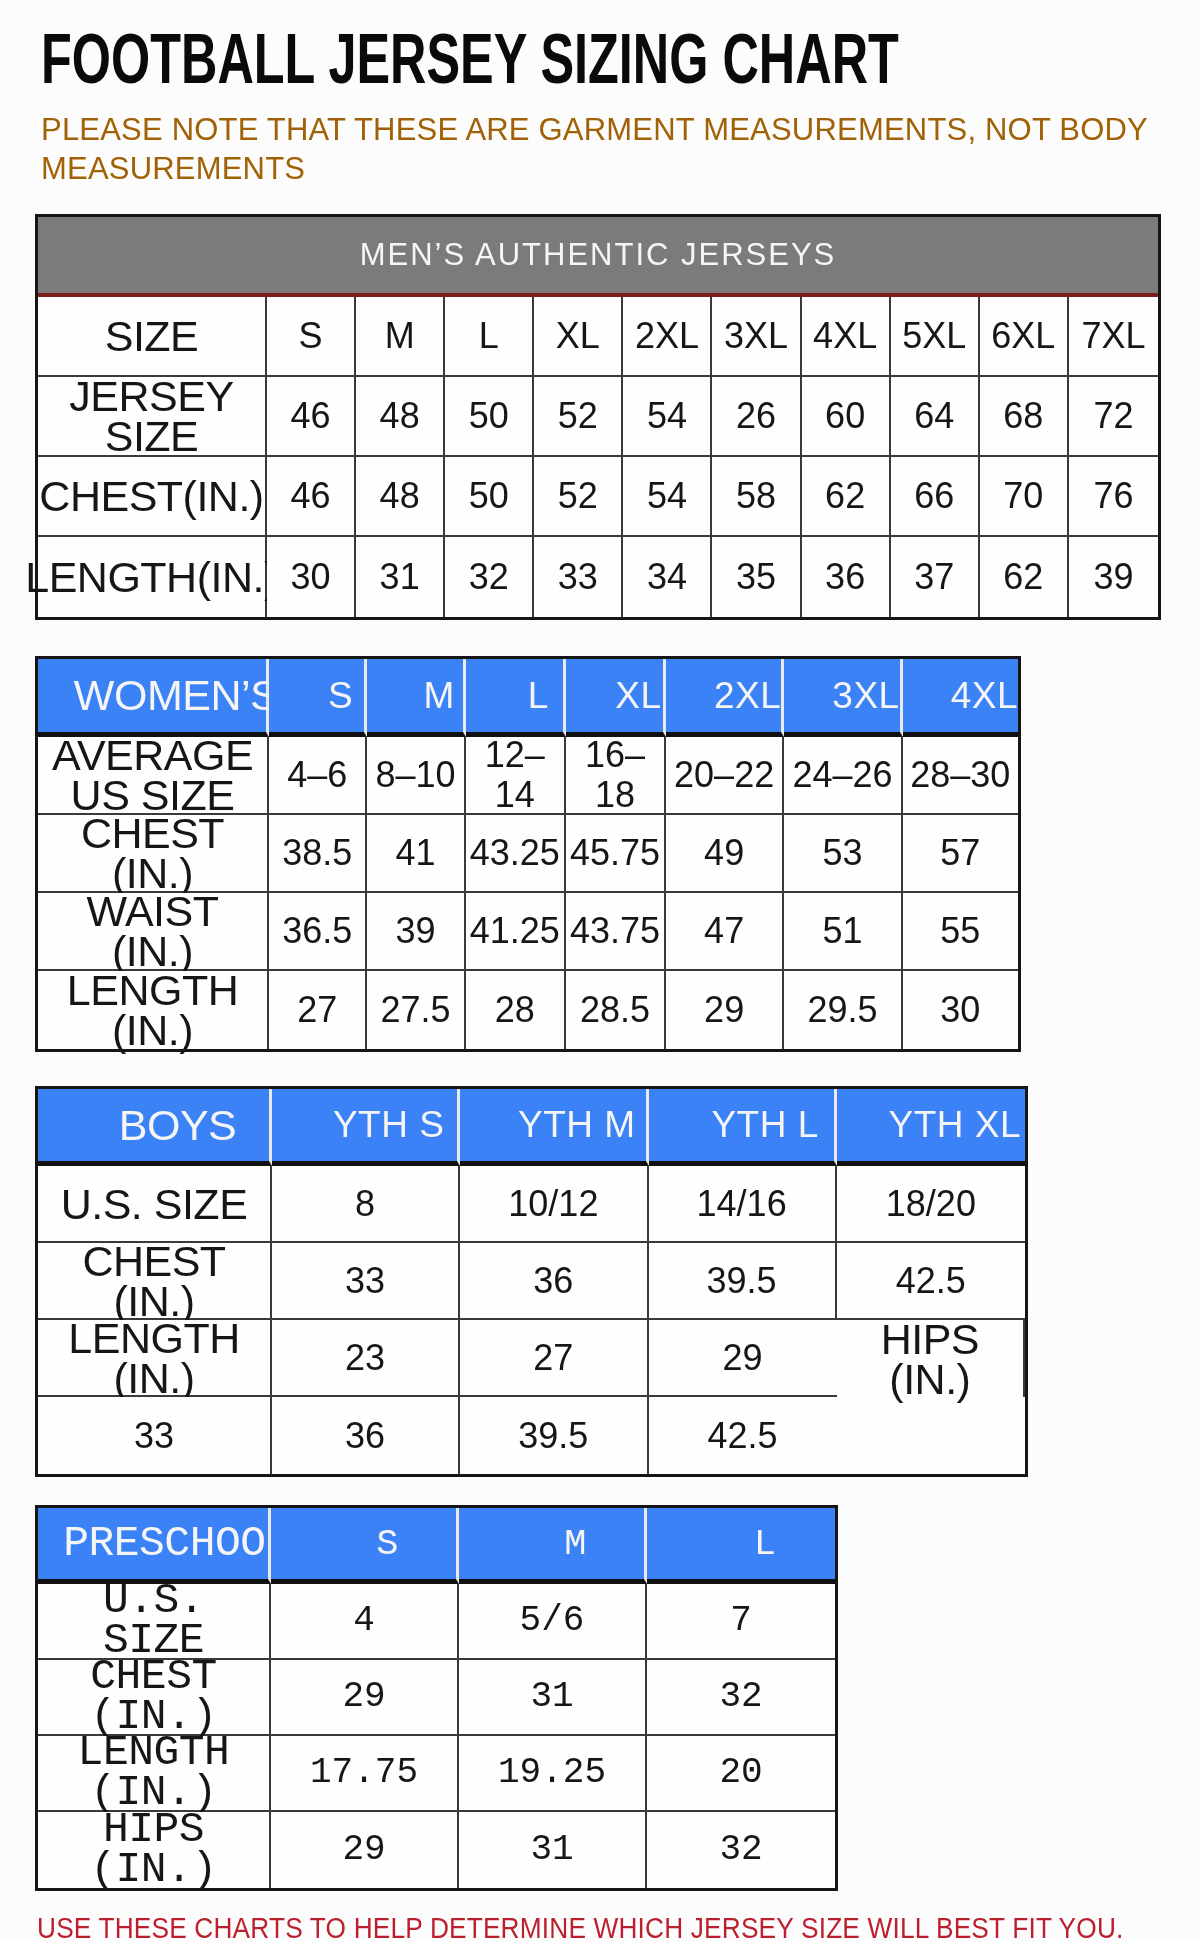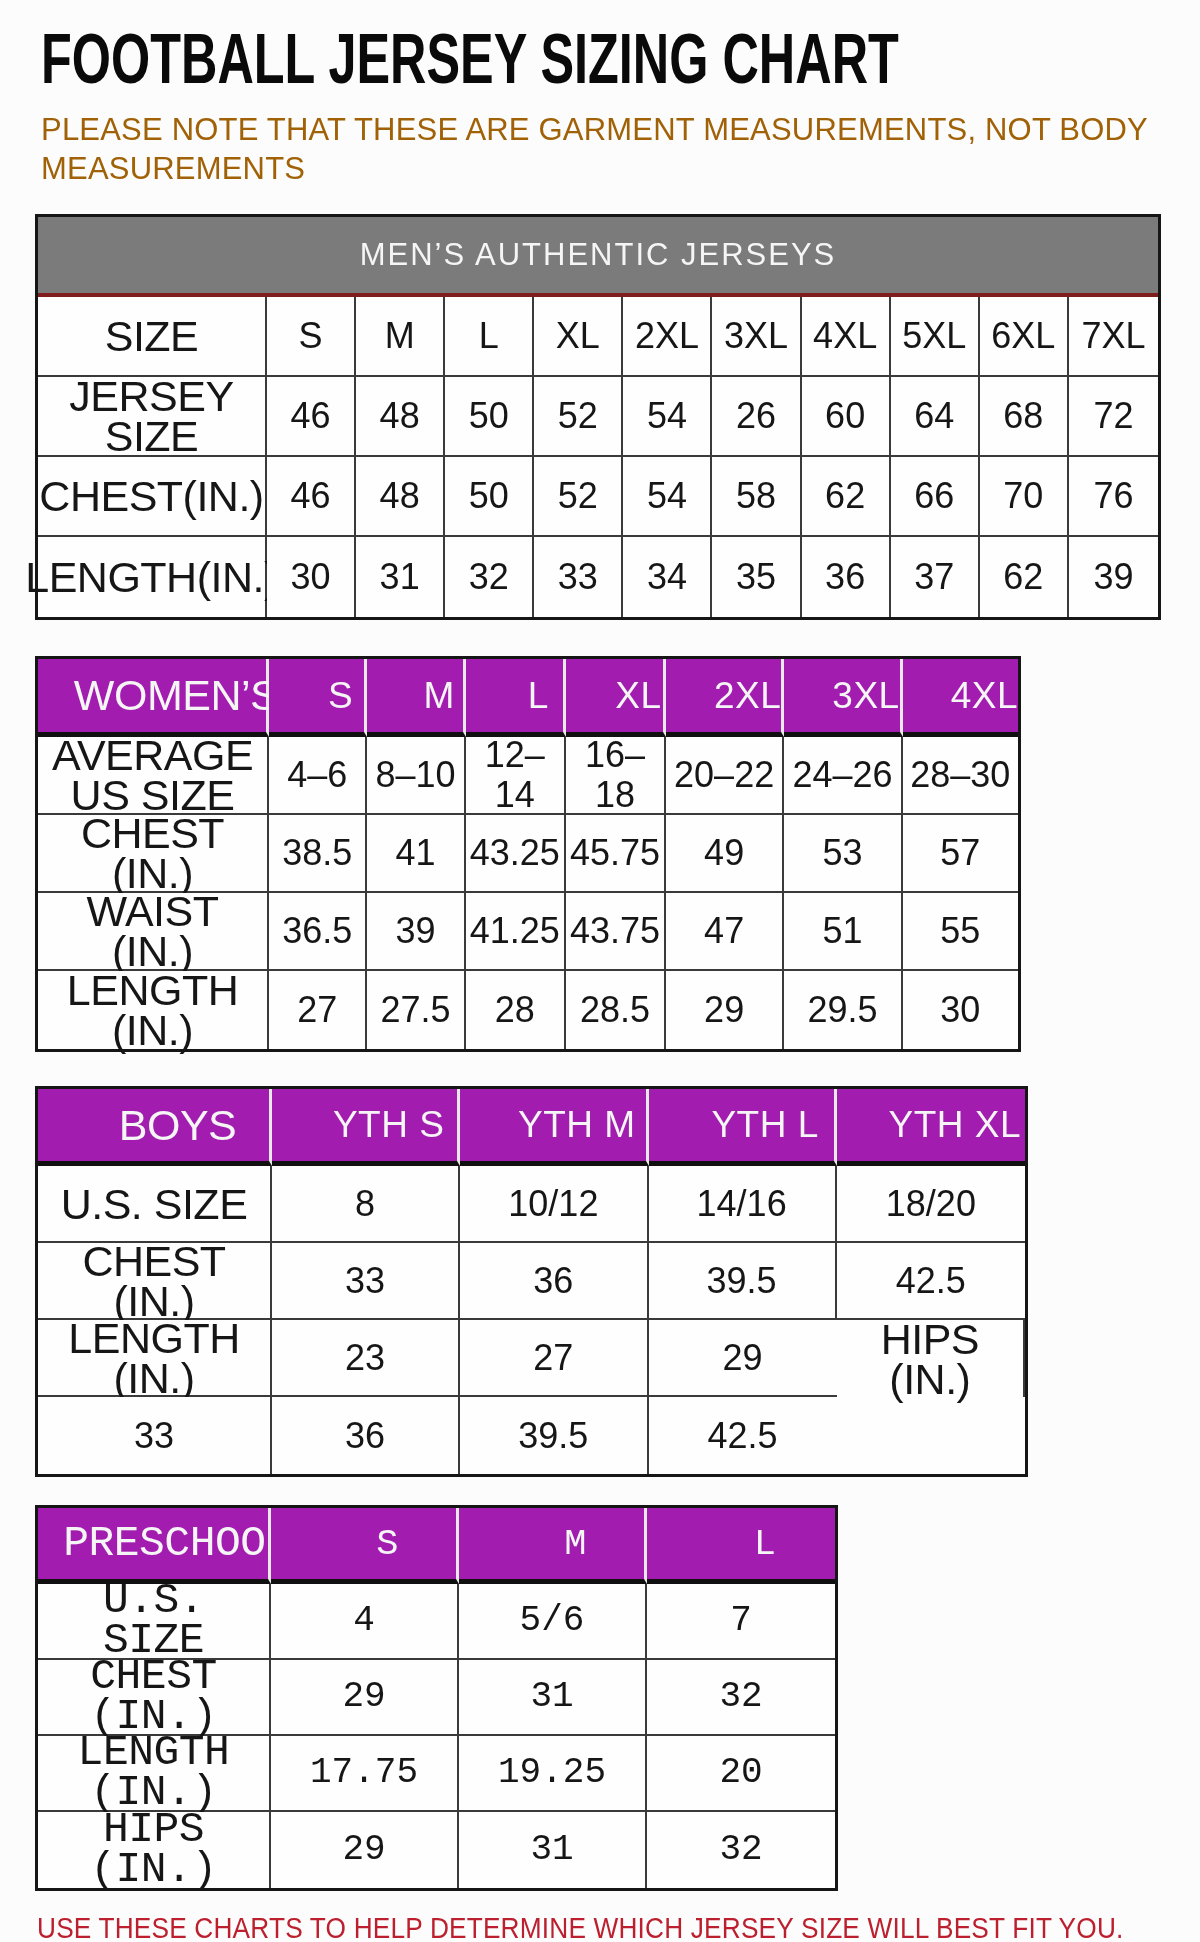--- a/index.html
+++ b/index.html
@@ -29,21 +29,21 @@
   .t-boys      { width:993px;  grid-template-columns:234px repeat(4,1fr);  grid-auto-rows:77px; margin-top:34px; }
   .t-preschool { width:803px;  grid-template-columns:233px repeat(3,1fr);  grid-auto-rows:76px; margin-top:28px;font-family:Liberation Mono, monospace; }
 
   .banner {
     grid-column:1 / -1; background:#7b7b7b; color:#f5f5f5;
     display:flex; align-items:center; justify-content:center;
     font-size:31px; letter-spacing:2px;
     border-bottom:4px solid #7f1d1d;
   }
   .gcell {
-    background:#a21caf; color:#f5f5f5;
+    background:#3b82f6; color:#f5f5f5;
     display:flex; align-items:center; justify-content:center;
     font-size:37px; letter-spacing:0.5px; text-align:center;
     border-right:3px solid #e9e9e9; border-bottom:5px solid #101010;padding-left:48px;
   }
   .gcell.clast { border-right:none; }
   .cell {
     background:#fefefe; color:#161616;
     display:flex; align-items:center; justify-content:center;
     font-size:36px; text-align:center; padding:0 4px;
     border-right:2px solid #3a3a3a; border-bottom:2px solid #3a3a3a;

